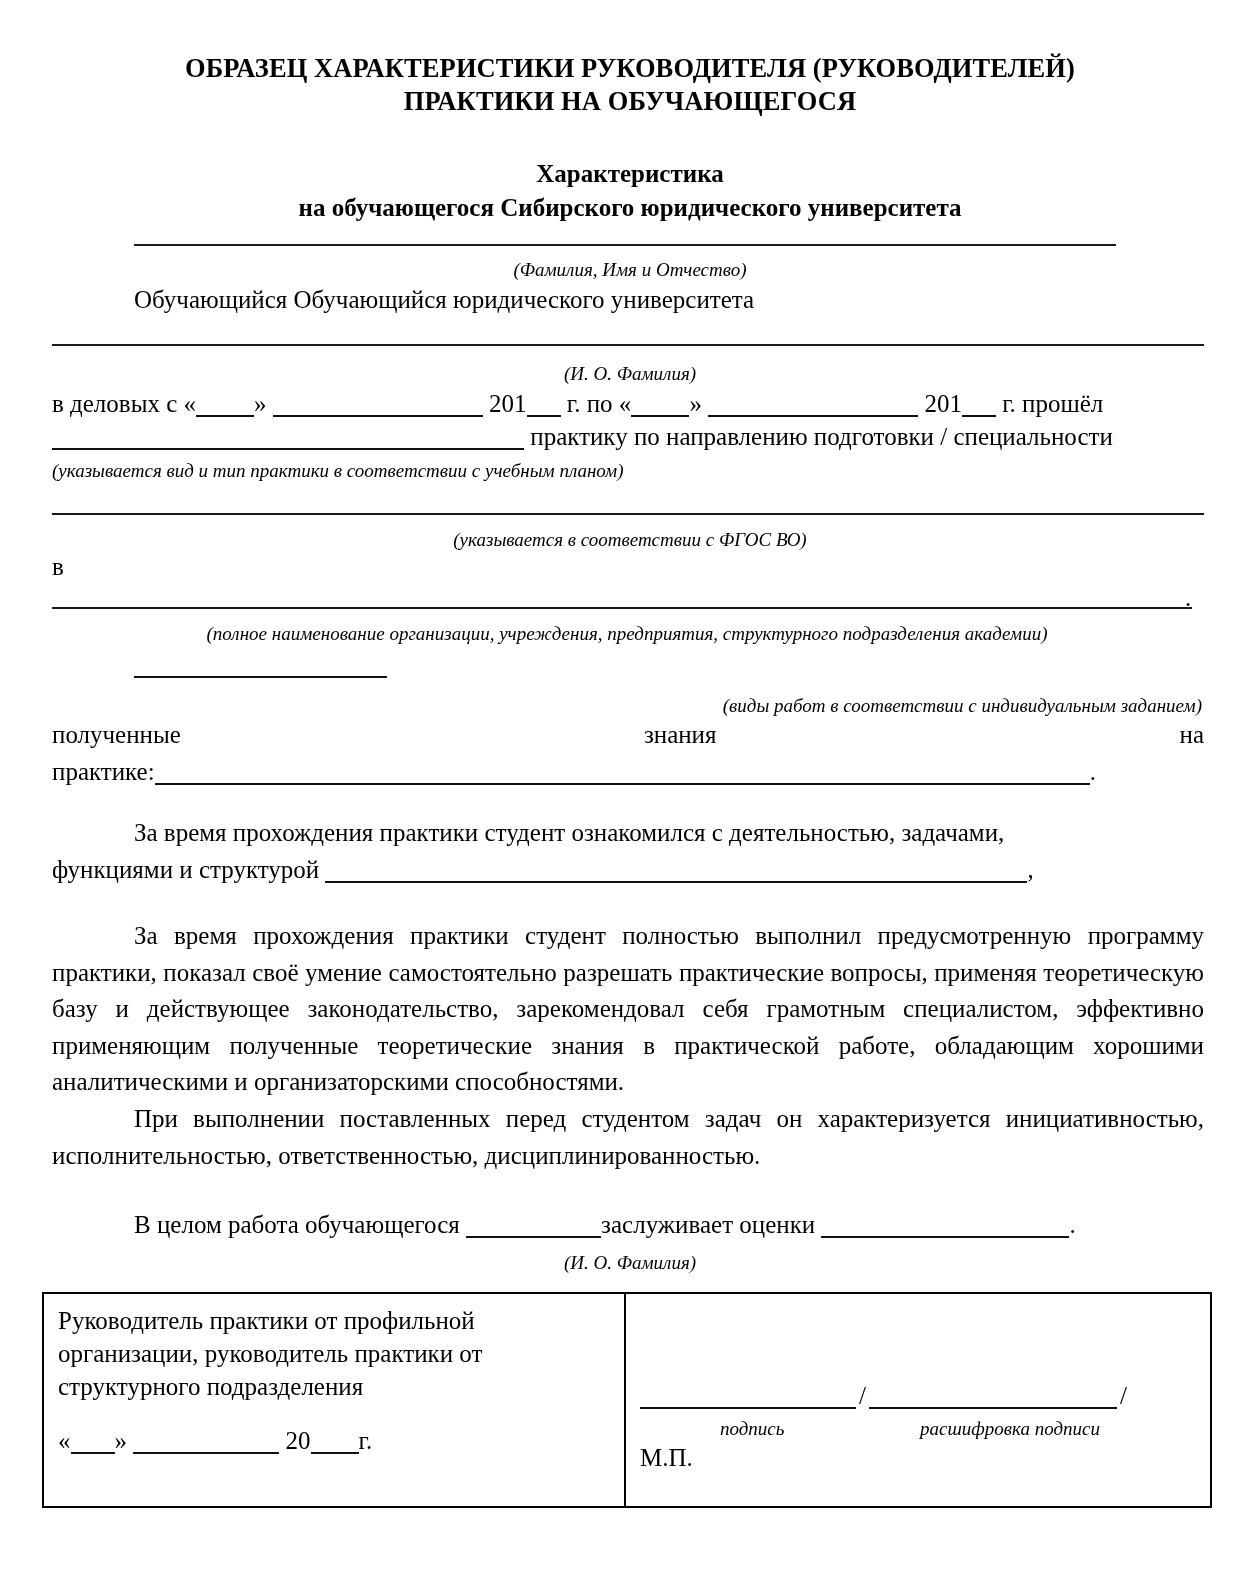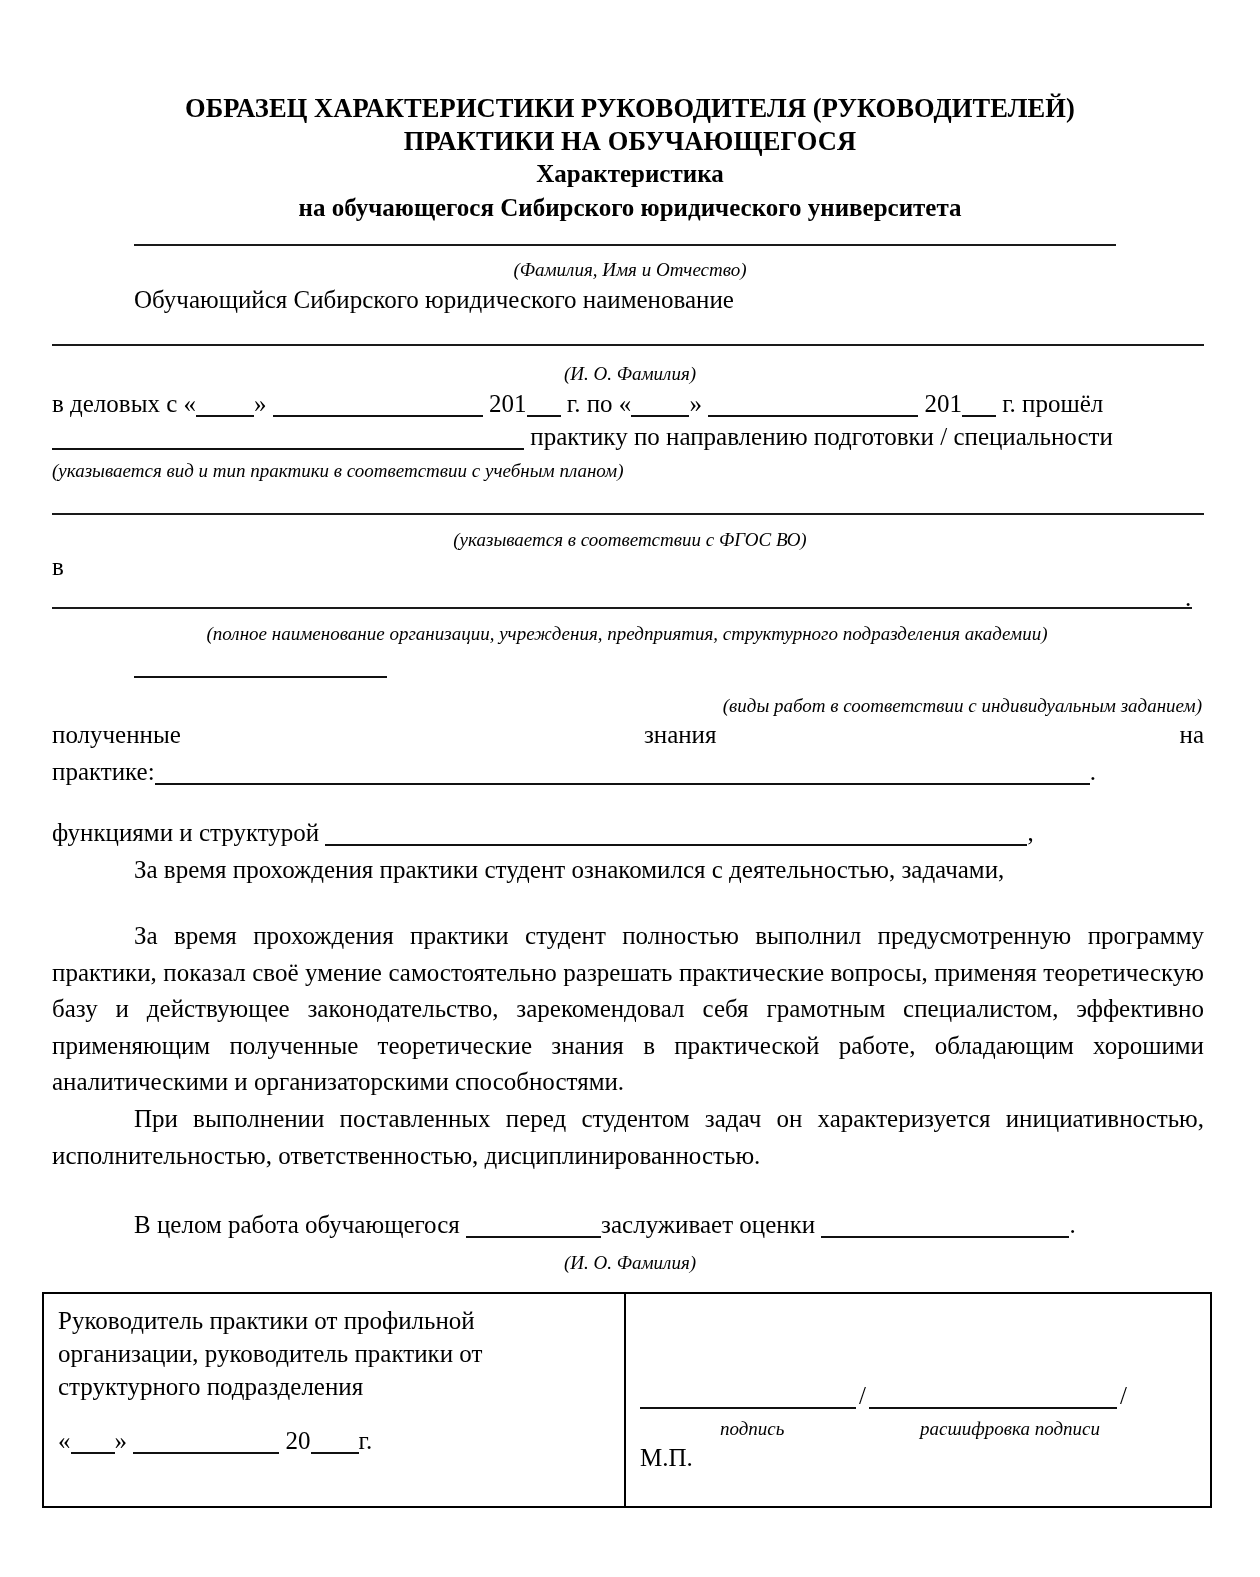--- a/index.html
+++ b/index.html
@@ -26,21 +26,20 @@
   .doc-title {
     position: absolute;
     left: 100px;
     top: 52px;
     width: 1060px;
     text-align: center;
     font-weight: bold;
     font-size: 26.5px;
     line-height: 33px;
     letter-spacing: 0.1px;
-    margin-top: 40px;
   }
   .sub-title {
     position: absolute;
     left: 100px;
     top: 157px;
     width: 1060px;
     text-align: center;
     font-weight: bold;
     font-size: 25px;
     line-height: 34px;
@@ -223,21 +222,21 @@
   </div>
 
   <div class="sub-title">
     <div>Характеристика</div>
     <div>на обучающегося Сибирского юридического университета</div>
   </div>
 
   <div class="rule rule-name"></div>
   <div class="caption cap-fio">(Фамилия, Имя и Отчество)</div>
 
-  <div class="line ln-student">Обучающийся Сибирского юридического наименование</div>
+  <div class="line ln-student">Обучающийся Обучающийся юридического университета</div>
 
   <div class="rule rule-io"></div>
   <div class="caption cap-iof">(И. О. Фамилия)</div>
 
   <div class="line ln-period">
     <span>в деловых с «</span><span class="blank b-q"></span><span>»</span>
     <span class="blank b-date"></span>
     <span>201</span><span class="blank b-yr"></span>
     <span>г. по «</span><span class="blank b-q"></span><span>»</span>
     <span class="blank b-date"></span>
@@ -267,22 +266,22 @@
   <div class="para para-eval">
     <div class="spread">
       <span>полученные</span>
       <span>знания</span>
       <span>на</span>
     </div>
     <div><span>практике:</span><span class="blank b-prakt"></span><span>.</span></div>
   </div>
 
   <div class="para para-za1">
+    <div><span class="indent"></span><span>За время прохождения практики студент ознакомился с деятельностью, задачами,</span></div>
     <div><span>функциями и структурой</span> <span class="blank b-func"></span><span>,</span></div>
-    <div><span class="indent"></span><span>За время прохождения практики студент ознакомился с деятельностью, задачами,</span></div>
   </div>
 
   <div class="para para-main"><span class="indent"></span><span>За время прохождения практики студент полностью выполнил предусмотренную программу практики, показал своё умение самостоятельно разрешать практические вопросы, применяя теоретическую базу и действующее законодательство, зарекомендовал себя грамотным специалистом, эффективно применяющим полученные теоретические знания в практической работе, обладающим хорошими аналитическими и организаторскими способностями.</span></div>
 
   <div class="para para-pri"><span class="indent"></span><span>При выполнении поставленных перед студентом задач он характеризуется инициативностью, исполнительностью, ответственностью, дисциплинированностью.</span></div>
 
 
   <div class="line ln-overall">
     <span>В целом работа обучающегося</span>
     <span class="blank b-mark1"></span><span>заслуживает оценки</span>

